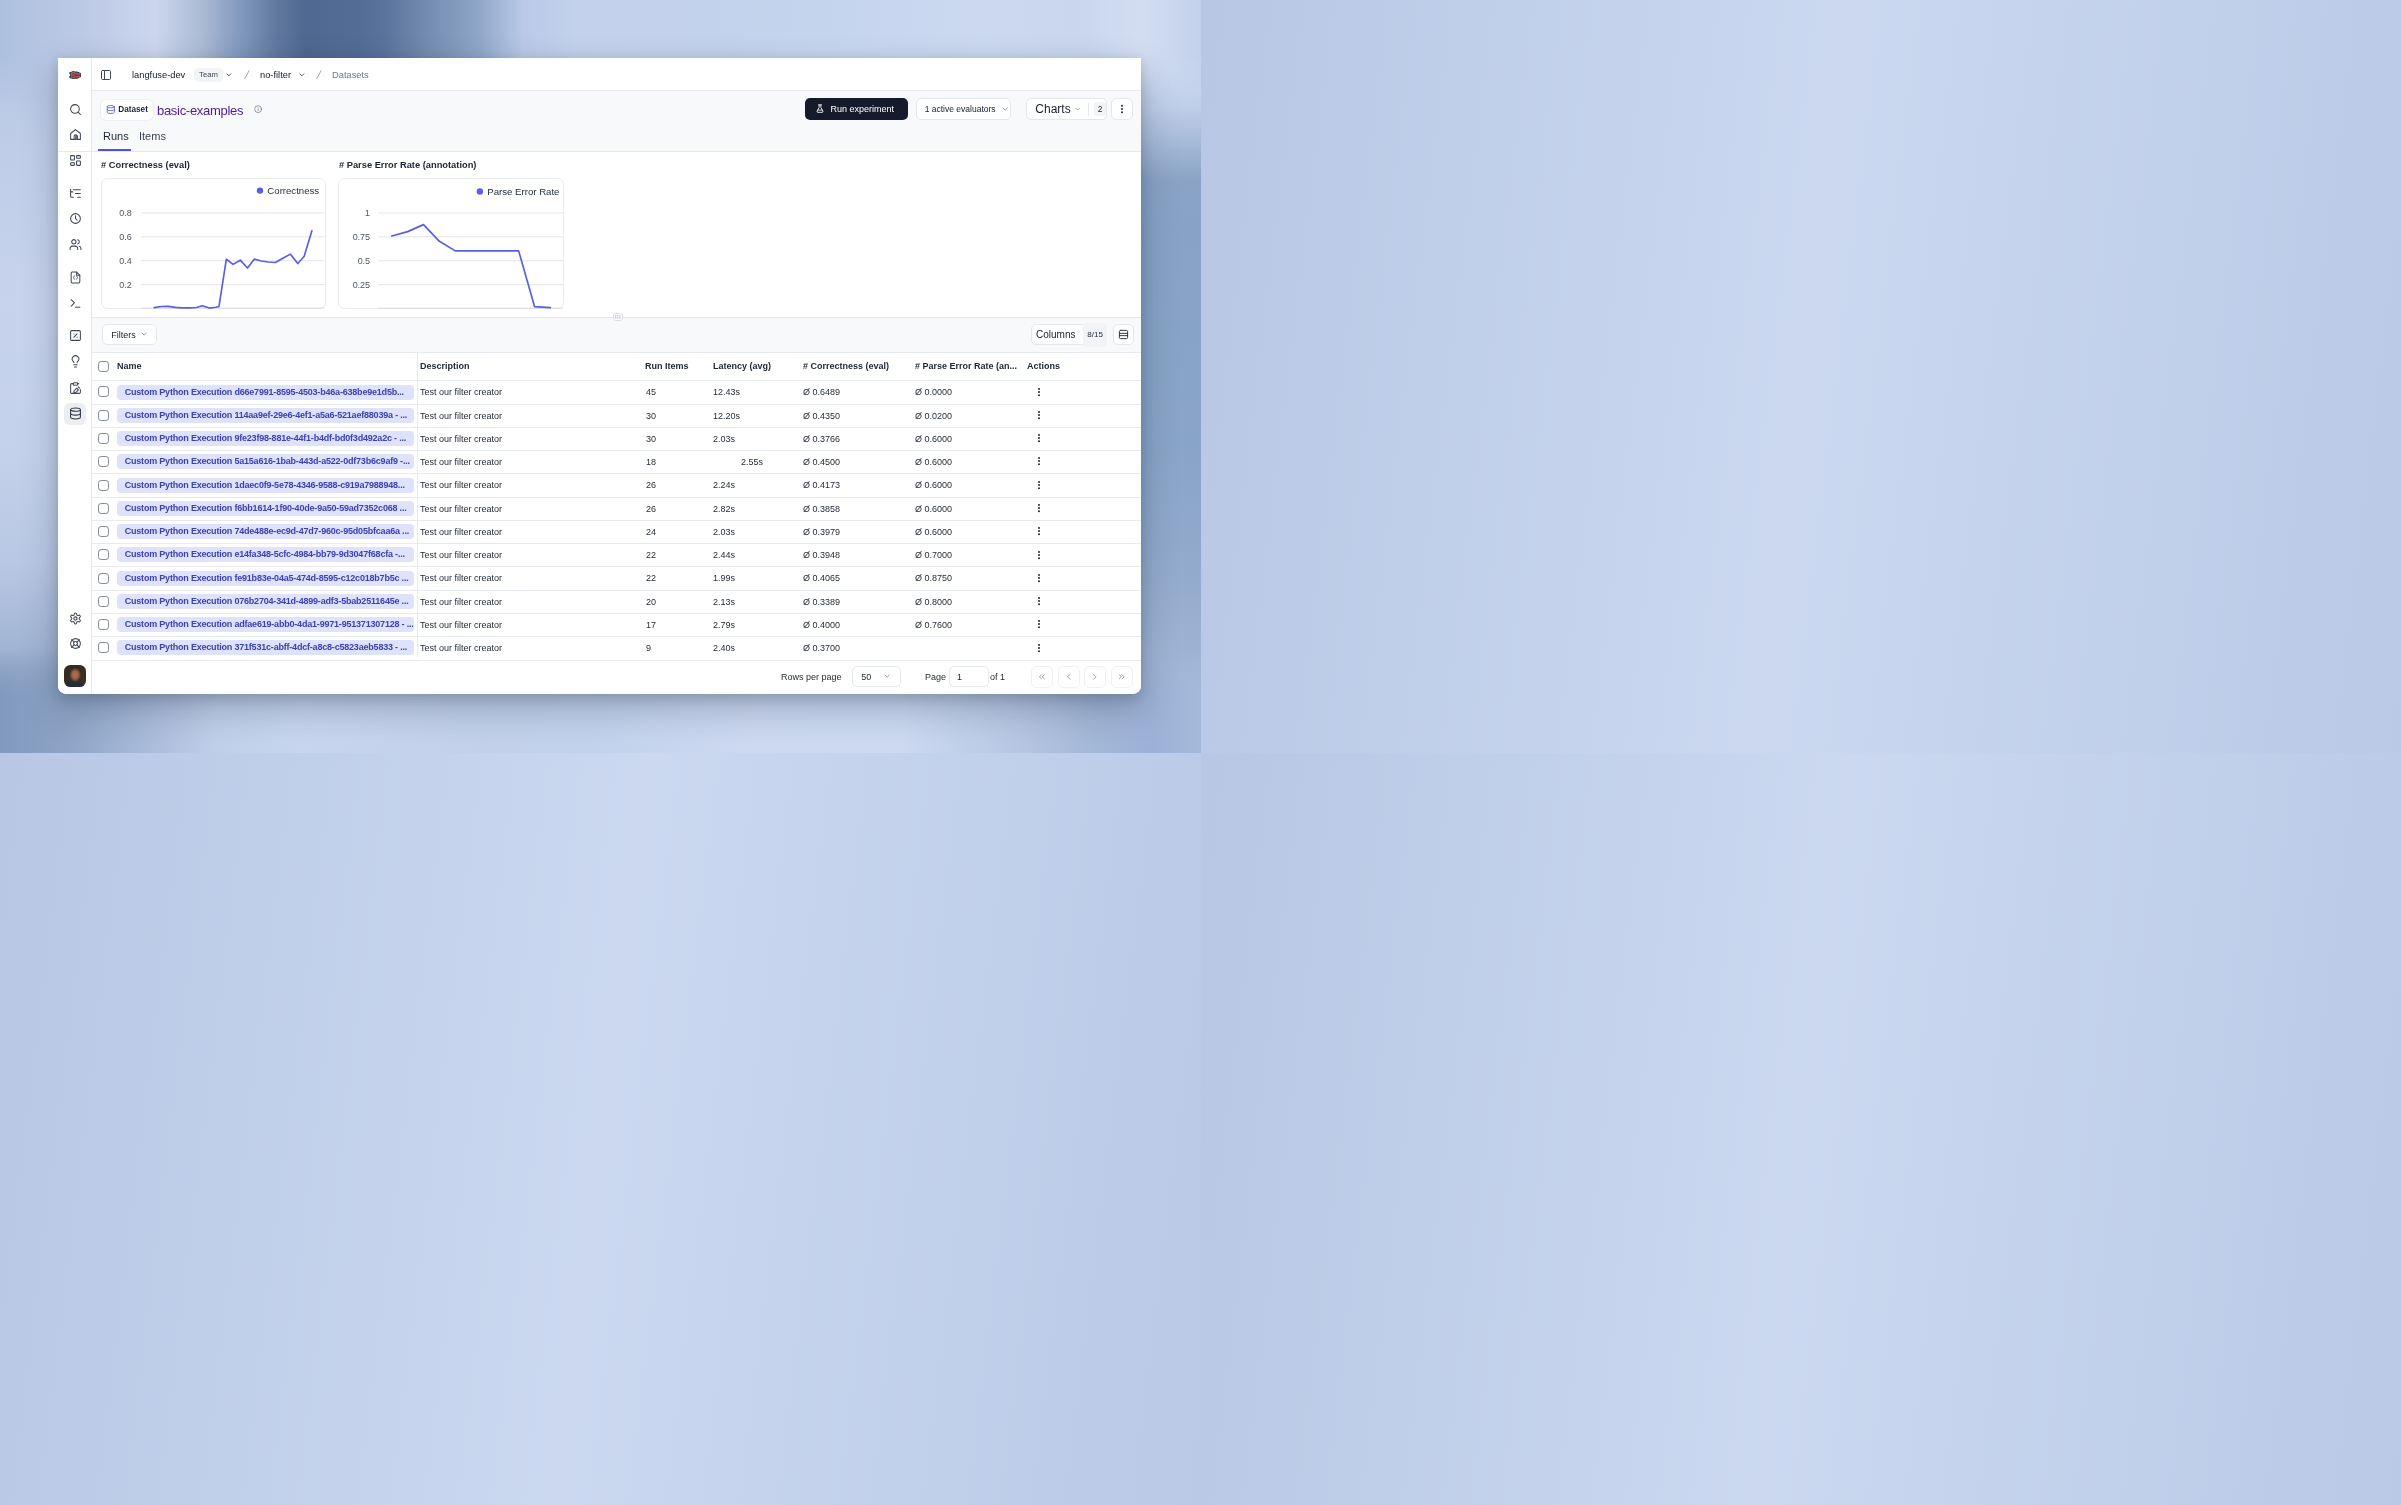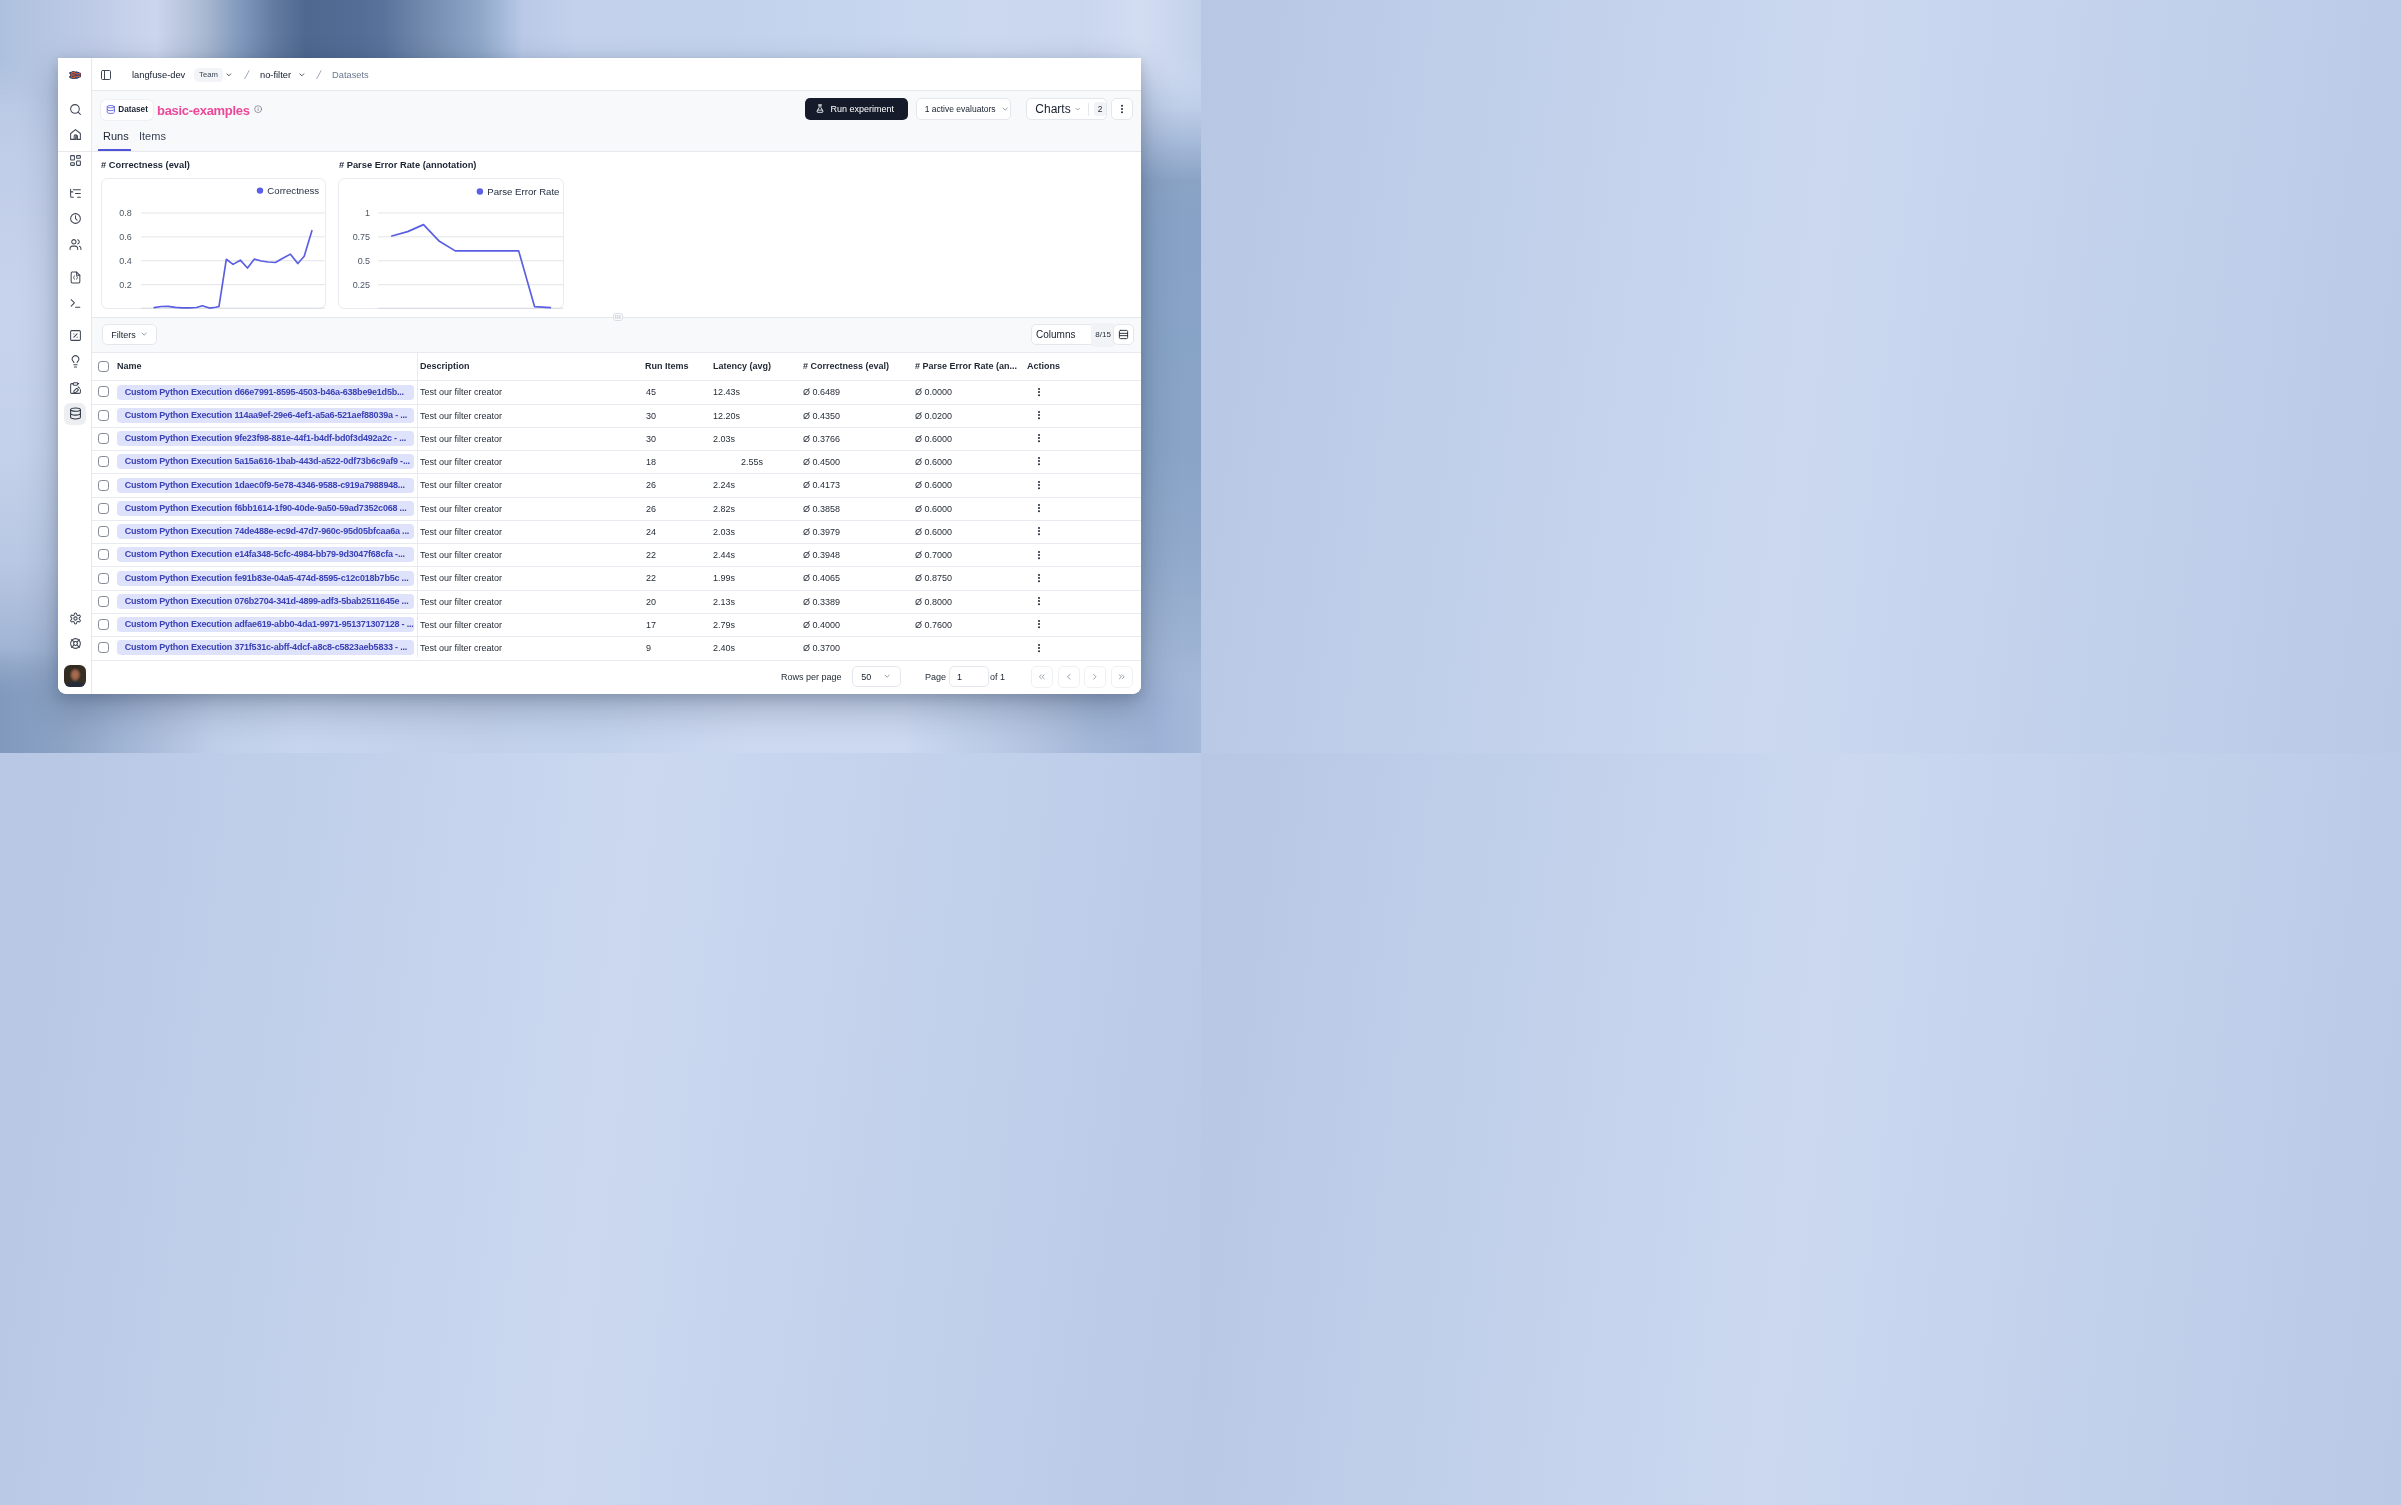--- a/index.html
+++ b/index.html
@@ -206,21 +206,21 @@
       </div>
   <div class="crumb" style="left:274px;font-size:9.3px;color:#6a7890">Datasets</div>
   <div style="position:absolute;left:43px;top:42px;width:52px;height:19.6px;background:#fff;border-radius:5.1px;box-shadow:0 0 0 0.6px rgba(226,230,238,.9);display:flex;align-items:center;padding-left:4.5px">
     <svg width="9.6" height="11" viewBox="0 0 24 24" fill="none" stroke="#5159e2" stroke-width="2.1" stroke-linecap="round" stroke-linejoin="round">
           <ellipse cx="12" cy="5" rx="9" ry="3"></ellipse>
           <path d="M3 5V19A9 3 0 0 0 21 19V5"></path>
           <path d="M3 12A9 3 0 0 0 21 12"></path>
         </svg>
     <span style="font-size:8.2px;font-weight:700;color:#1b2433;margin-left:3.2px">Dataset</span>
   </div>
-  <div style="position:absolute;left:99px;top:40px;height:24px;display:flex;align-items:center;font-size:13px;font-weight:700;color:#ec4899;letter-spacing:-0.3px">basic-examples</div>
+  <div style="position:absolute;left:99px;top:40px;height:24px;display:flex;align-items:center;font-size:13px;font-weight:400;color:#4c1d95;letter-spacing:-0.3px">basic-examples</div>
   <svg style="position:absolute;left:196px;top:47px" width="8.3" height="8.3" viewBox="0 0 24 24" fill="none" stroke="#6b7482" stroke-width="2" stroke-linecap="round">
         <circle cx="12" cy="12" r="10"></circle>
         <path d="M12 16v-5"></path>
         <path d="M12 8h.01"></path>
       </svg>
   <div class="btn btn-dark" style="left:747px;top:40px;width:103px">
     <svg style="margin-left:9.6px" width="10" height="10" viewBox="0 0 24 24" fill="none" stroke="#fff" stroke-width="2" stroke-linecap="round" stroke-linejoin="round">
           <path d="M10 2.2v5.9L5.1 16.9a2.2 2.2 0 0 0 2 3.1h9.8a2.2 2.2 0 0 0 2-3.1L14 8.1V2.2"></path>
           <path d="M8.3 2.2h7.4"></path>
           <path d="M6.9 14.6h10.2"></path>
@@ -302,21 +302,21 @@
         </svg>
   </div>
   <div class="btn" style="left:44px;top:266px;width:55px;height:21px">
     <span style="margin-left:8.3px">Filters</span>
     <svg style="margin-left:4.5px" width="8.3" height="8.3" viewBox="0 0 24 24" fill="none" stroke="#7c8694" stroke-width="2.4" stroke-linecap="round" stroke-linejoin="round">
           <path d="m6 9 6 6 6-6"></path>
         </svg>
   </div>
   <div class="btn" style="left:973px;top:266px;width:76px;height:21px">
     <span style="margin-left:4px;font-size:10px">Columns</span>
-    <span class="chip" style="height:24px;padding:0 3.8px;margin-left:16px">8/15</span>
+    <span class="chip" style="height:24px;padding:0 3.8px;margin-left:8px">8/15</span>
   </div>
   <div class="btn" style="left:1055px;top:266px;width:21px;height:21px;justify-content:center">
     <svg width="11" height="11" viewBox="0 0 24 24" fill="none" stroke="#2a3240" stroke-width="2.1" stroke-linecap="round" stroke-linejoin="round">
           <rect width="18" height="18" x="3" y="3" rx="2.5"></rect>
           <path d="M3 9.5h18"></path>
           <path d="M3 14.5h18"></path>
         </svg>
   </div>
 
   <div style="position:absolute;left:34px;top:294px;width:1050px;height:305px;background:#fff"></div>

